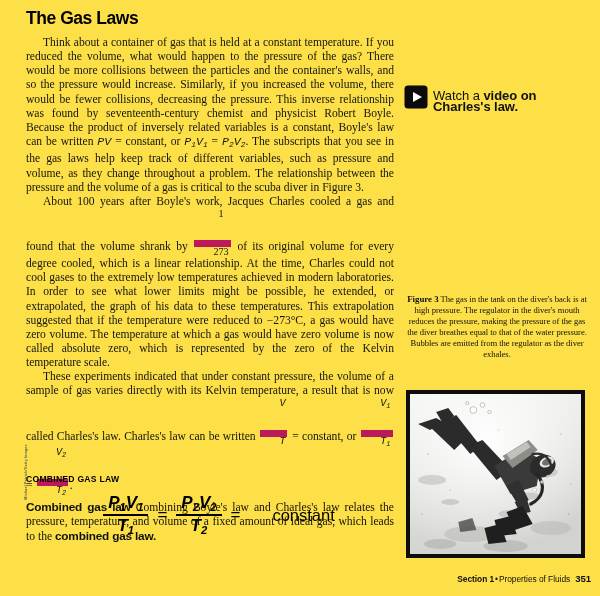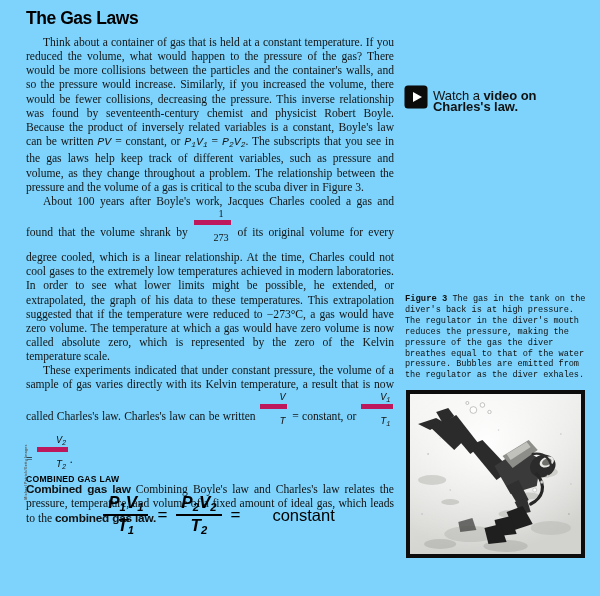--- a/index.html
+++ b/index.html
@@ -14,21 +14,21 @@
     overflow: hidden;
     font-family: "Liberation Serif", serif;
     color: #111111;
     -webkit-font-smoothing: antialiased;
   }
 
   
   #page {
     position: absolute;
     inset: 0;
-    background: #7dd3fc;
+    background: #fde047;
   }
 
   
   .credit {
     position: absolute;
     left: -29px;
     top: 470px;
     width: 110px;
     transform: rotate(-90deg);
     transform-origin: center center;
@@ -84,22 +84,23 @@
     display: inline-block;
     vertical-align: -0.45em;
     text-align: center;
     line-height: 1.03;
     font-size: 0.88em;
     margin: 0 1.5px;
   }
   .frac .num { display: block; padding: 0 2px; }
   .frac .den {
     display: block;
-    border-top: 5px solid #be185d;
-    padding: 8px 2px;
+    border-top: 7px solid #be185d;
+    padding: 0 2px;
+    margin-top: 20px;
   }
 
   
   .runin {
     font-family: "Liberation Sans", sans-serif;
     font-weight: bold;
     font-size: 11.8px;
     letter-spacing: -0.2px;
   }
 
@@ -213,26 +214,26 @@
     letter-spacing: -0.05px;
   }
   .video-text .b { font-weight: bold; }
 
   
   #fig-caption {
     position: absolute;
     left: 405px;
     top: 294px;
     width: 184px;
-    font-family: Liberation Mono, monospace;
+    font-family: Liberation Serif, serif;
     font-size: 8.6px;
     line-height: 10.9px;
     color: #111;
     letter-spacing: -0.04px;
-    text-align: left;
+    text-align: center;
   }
   #fig-caption .figlabel {
     font-weight: bold;
     font-size: 8.9px;
   }
 
   
   #photo-wrap {
     position: absolute;
     left: 406px;
@@ -417,14 +418,15 @@
         <circle cx="40" cy="96" r="0.7"></circle>
         <circle cx="158" cy="120" r="0.9"></circle>
         <circle cx="12" cy="120" r="0.8"></circle>
         <circle cx="88" cy="36" r="0.7"></circle>
         <circle cx="160" cy="90" r="0.7"></circle>
         <circle cx="30" cy="44" r="0.6"></circle>
       </g>
     </svg>
   </div>
 
+  <div id="footer"><span class="sec">Section 1</span><span class="dot">•</span><span>Properties of Fluids</span><span class="pg">351</span></div>
 
 </div>
 
 </body></html>

